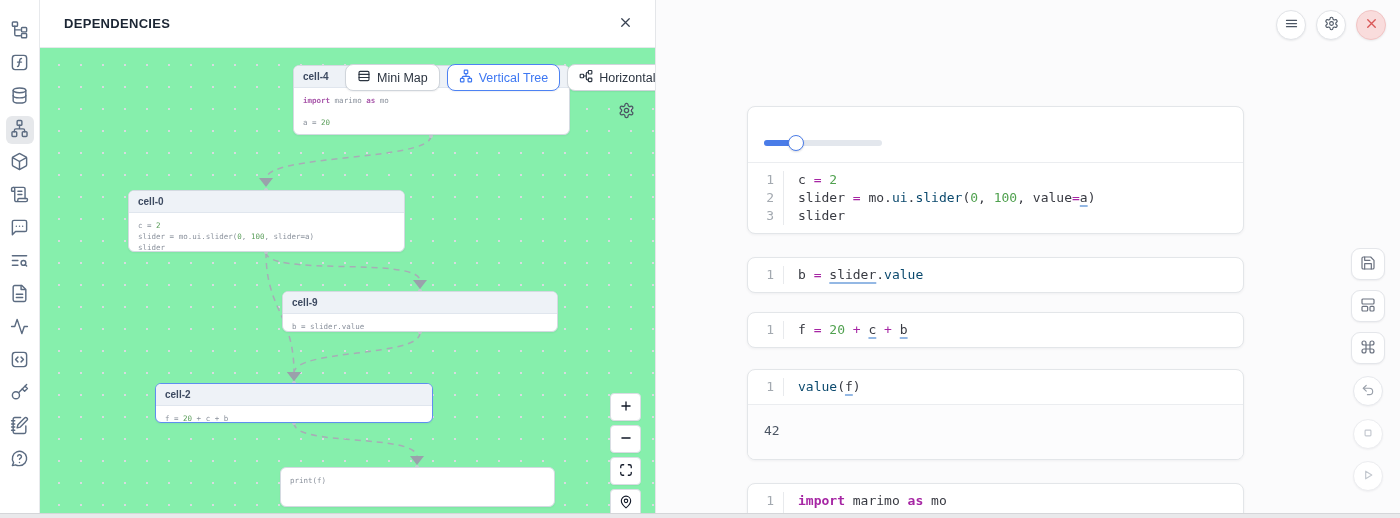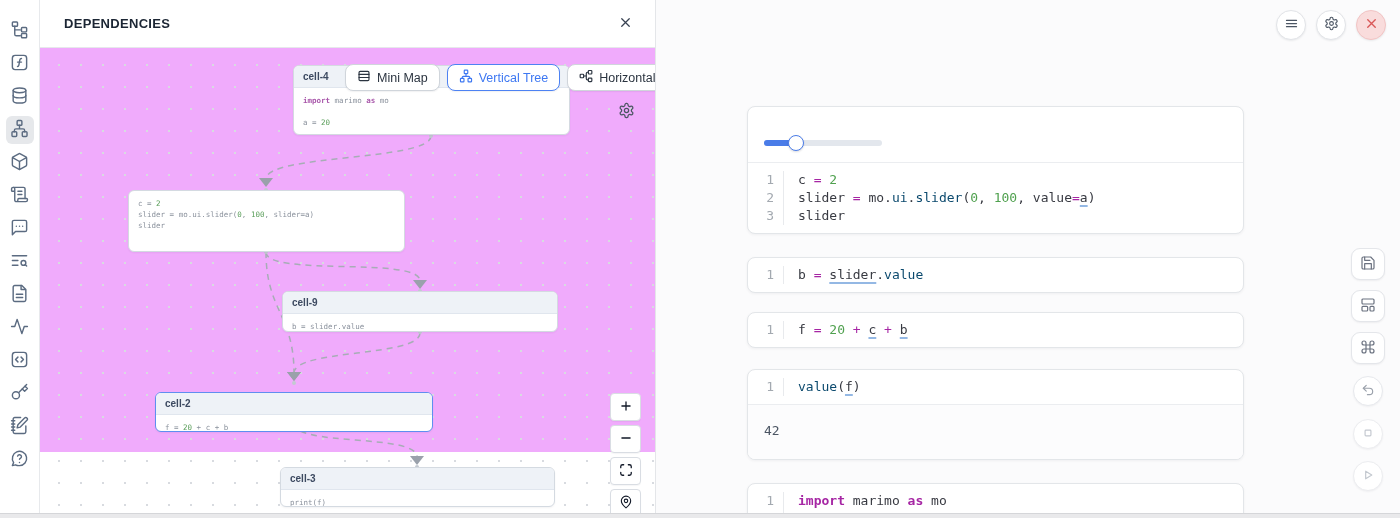--- a/index.html
+++ b/index.html
@@ -16,21 +16,21 @@
     display:flex; flex-direction:column; align-items:center; padding-top:17px; gap:5px; z-index:20;
   }
   .sb-btn {
     width:28px; height:28px; border:none; background:transparent; border-radius:6px;
     display:flex; align-items:center; justify-content:center; color:#5b6b81; cursor:pointer; flex:0 0 auto;
   }
   .sb-btn.active { background:#e6e8eb; }
   .sb-btn svg { width:19px; height:19px; }
 
   
-  .dep-panel { position:absolute; left:40px; top:0; width:615px; height:452px; background:#f0abfc; }
+  .dep-panel { position:absolute; left:40px; top:0; width:615px; height:518px; background:#86efac; }
   .dep-header {
     position:relative; height:48px; border-bottom:1px solid #e6e8eb; background:#fff;
     display:flex; align-items:center; padding:0 24px; z-index:15;
   }
   .dep-title { font-size:13px; font-weight:700; color:#1c2634; letter-spacing:.3px; }
   .dep-close {
     position:absolute; right:18px; top:12px; width:24px; height:24px; border:none; background:transparent;
     color:#374151; cursor:pointer; display:flex; align-items:center; justify-content:center;
   }
   .dep-close svg { width:15px; height:15px; }
@@ -344,32 +344,32 @@
               <path d="M20 10c0 6-8 12-8 12S4 16 4 10a8 8 0 0 1 16 0Z"></path>
               <circle cx="12" cy="10" r="3"></circle>
             </svg></span>
         </button>
       </div>
   <div class="gnode" style="left: 253px; top: 17px; width: 277px; height: 70px;">
         <div class="gnode-header">cell-4</div>
         <div class="gnode-code"><div class="gcl"><span class="tk-k">import</span><span class="tk-g"> marimo </span><span class="tk-k">as</span><span class="tk-g"> mo</span></div><div class="gcl">&nbsp;</div><div class="gcl"><span class="tk-g">a = </span><span class="tk-n">20</span></div></div>
       </div>
       <div class="gnode" style="left: 88px; top: 142px; width: 277px; height: 62px;">
+        <div class="gnode-header">cell-0</div>
         <div class="gnode-code"><div class="gcl"><span class="tk-g">c = </span><span class="tk-n">2</span></div><div class="gcl"><span class="tk-g">slider = mo.ui.slider(</span><span class="tk-n">0</span><span class="tk-g">, </span><span class="tk-n">100</span><span class="tk-g">, slider=a)</span></div><div class="gcl"><span class="tk-g">slider</span></div></div>
       </div>
       <div class="gnode" style="left: 242px; top: 243px; width: 276px; height: 41px;">
         <div class="gnode-header">cell-9</div>
         <div class="gnode-code"><div class="gcl"><span class="tk-g">b = slider.value</span></div></div>
       </div>
-      <div class="gnode selected" style="left: 115px; top: 335px; width: 278px; height: 40px; margin-top: 9px;">
+      <div class="gnode selected" style="left: 115px; top: 335px; width: 278px; height: 40px;">
         <div class="gnode-header">cell-2</div>
         <div class="gnode-code"><div class="gcl"><span class="tk-g">f = </span><span class="tk-n">20</span><span class="tk-g"> + c + b</span></div></div>
       </div>
       <div class="gnode" style="left: 240px; top: 419px; width: 275px; height: 40px;">
-        <div class="gnode-header">cell-3</div>
         <div class="gnode-code"><div class="gcl"><span class="tk-g">print(f)</span></div></div>
       </div>
     </div>
 </section>
 
 <section class="notebook">
   <div class="nb-topbar" id="nbTopbar">
       <button class="circ-btn">
         <span><svg viewBox="0 0 24 24" fill="none" stroke="currentColor" stroke-width="2" stroke-linecap="round">
             <path d="M4 7h16M4 12h16M4 17h16"></path>

